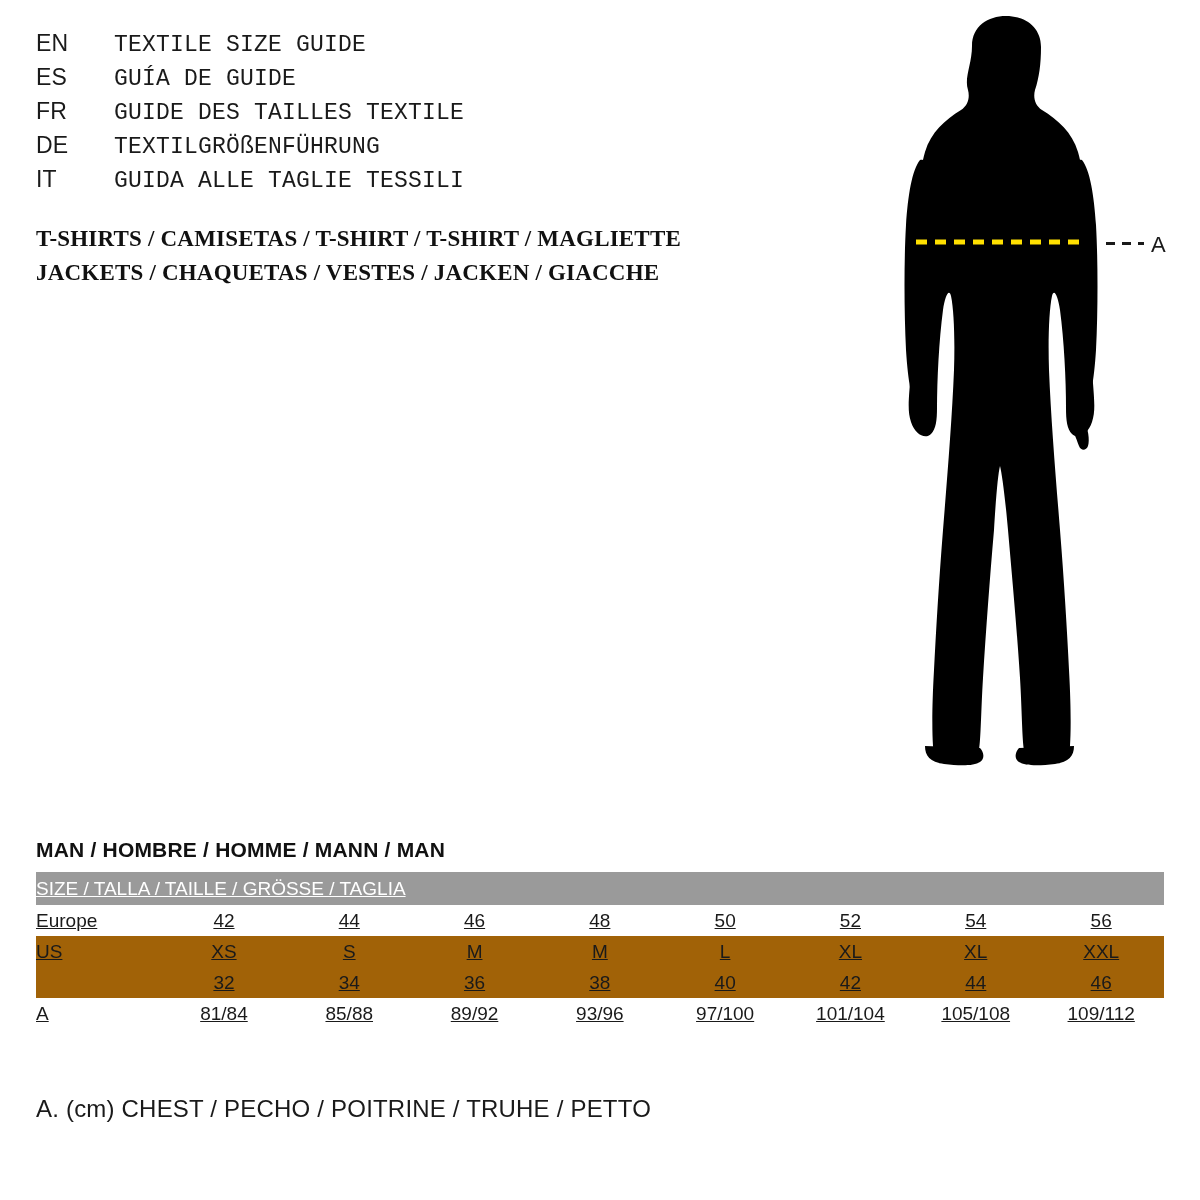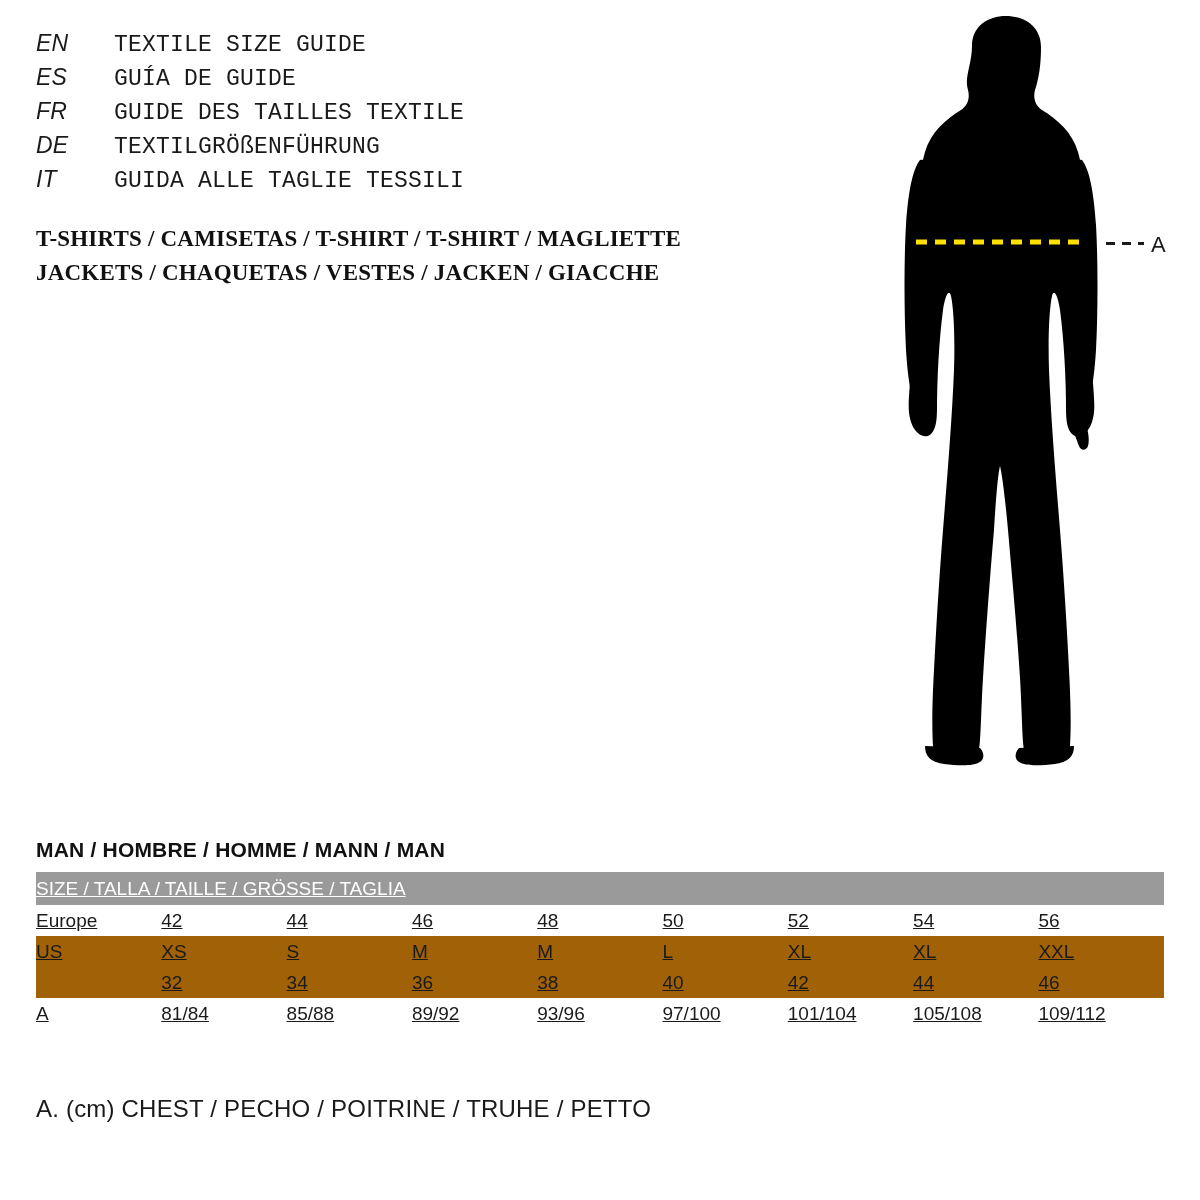--- a/index.html
+++ b/index.html
@@ -29,21 +29,20 @@
   .lang-row {
     display: flex;
     align-items: baseline;
     height: 34px;
   }
   .lang-code {
     width: 78px;
     font-size: 23px;
     letter-spacing: 0.2px;
     color: #1a1a1a;
-    font-style: italic;
   }
   .lang-text {
     font-size: 23px;
     letter-spacing: 0.2px;
     color: #1a1a1a;
     font-family: Liberation Mono, monospace;
   }
 
   
   .cat-block {
@@ -113,21 +112,21 @@
     height: 31px;
     padding: 0;
     text-decoration: underline;
   }
   td.label-cell {
     width: 165px;
     text-align: left;
     padding-left: 8px;
   }
   td.val-cell {
-    text-align: left;
+    text-align: center;
   }
   tr.header-row td {
     background: #9a9a9a;
     color: #ffffff;
     font-size: 19px;
     height: 33px;
   }
   tr.band td {
     background: #a16207;
   }

